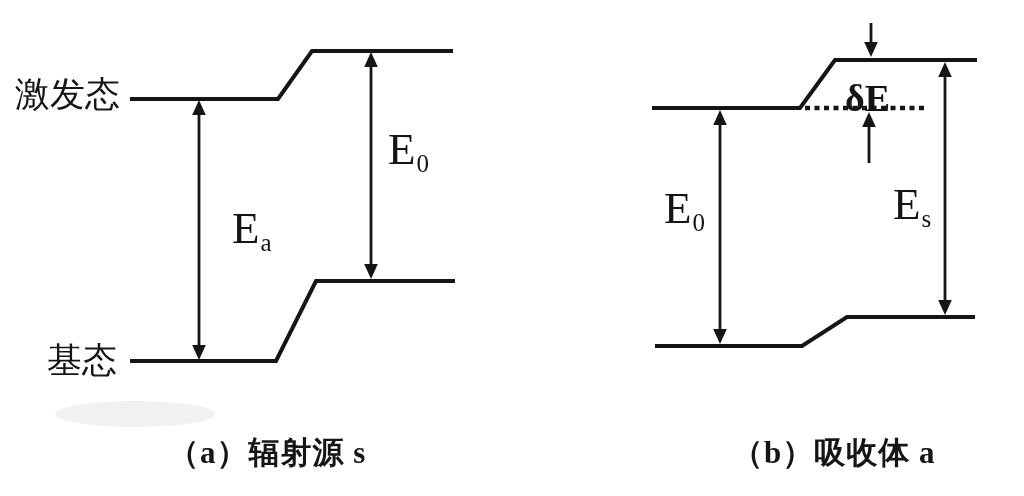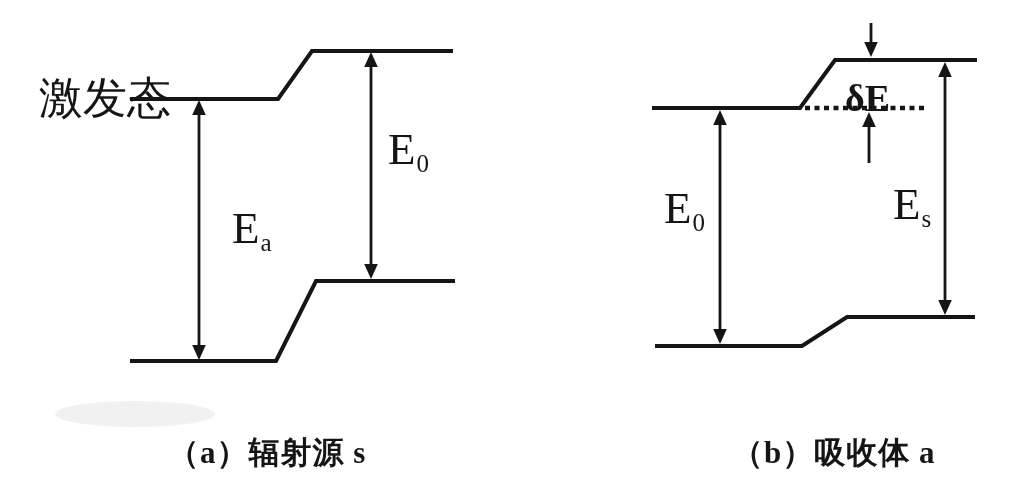--- a/index.html
+++ b/index.html
@@ -13,25 +13,24 @@
     font-family: "Liberation Serif", serif;
     color: var(--ink);
   }
   .linework { position: absolute; left: 0; top: 0; }
   .lvl  { fill: none; stroke: var(--ink); stroke-width: 4; stroke-linecap: butt; }
   .dotted { stroke-dasharray: 5 4.5; stroke-width: 4.5; }
   .shaft { stroke: var(--ink); stroke-width: 2.8; }
   .head { fill: var(--ink); stroke: none; }
   .cn-label {
     position: absolute;
-    font-size: 44px;
+    font-size: 35px;
     line-height: 1;
     white-space: nowrap;
     letter-spacing: 0px;
-    margin-left: 24px;
   }
   .e-label {
     position: absolute;
     font-size: 45px;
     font-weight: normal;
     line-height: 1;
     white-space: nowrap;
   }
   .e-label sub {
     font-size: 25px;
@@ -87,20 +86,21 @@
     <line class="shaft" x1="720" y1="115" x2="720" y2="339"></line>
     <polygon class="head" points="720,110 713.2,125 726.8,125"></polygon>
     <polygon class="head" points="720,344 713.2,329 726.8,329"></polygon>
 
     <line class="shaft" x1="945" y1="67" x2="945" y2="310"></line>
     <polygon class="head" points="945,62 938.2,77 951.8,77"></polygon>
     <polygon class="head" points="945,315 938.2,300 951.8,300"></polygon>
   </svg>
 
   <div class="cn-label" style="left:15px; top:77px;">激发态</div>
+  <div class="cn-label" style="left:47px; top:343px;">基态</div>
   <div class="e-label" style="left:216px; top:206px;margin-left:16px;"><span>E</span><sub>a</sub></div>
   <div class="e-label" style="left:388px; top:127px;"><span>E</span><sub>0</sub></div>
   <div class="caption" style="left:168px; top:437px;text-align:center;">（a）辐射源 s</div>
 
   <div class="delta-label" style="left:845px; top:59px;margin-top:20px;">δE</div>
   <div class="e-label" style="left:664px; top:186px;"><span>E</span><sub>0</sub></div>
   <div class="e-label" style="left:893px; top:182px;text-align:right;"><span>E</span><sub>s</sub></div>
   <div class="caption" style="left:732px; top:437px;">（b）吸收体 a</div>
 
 </div>

